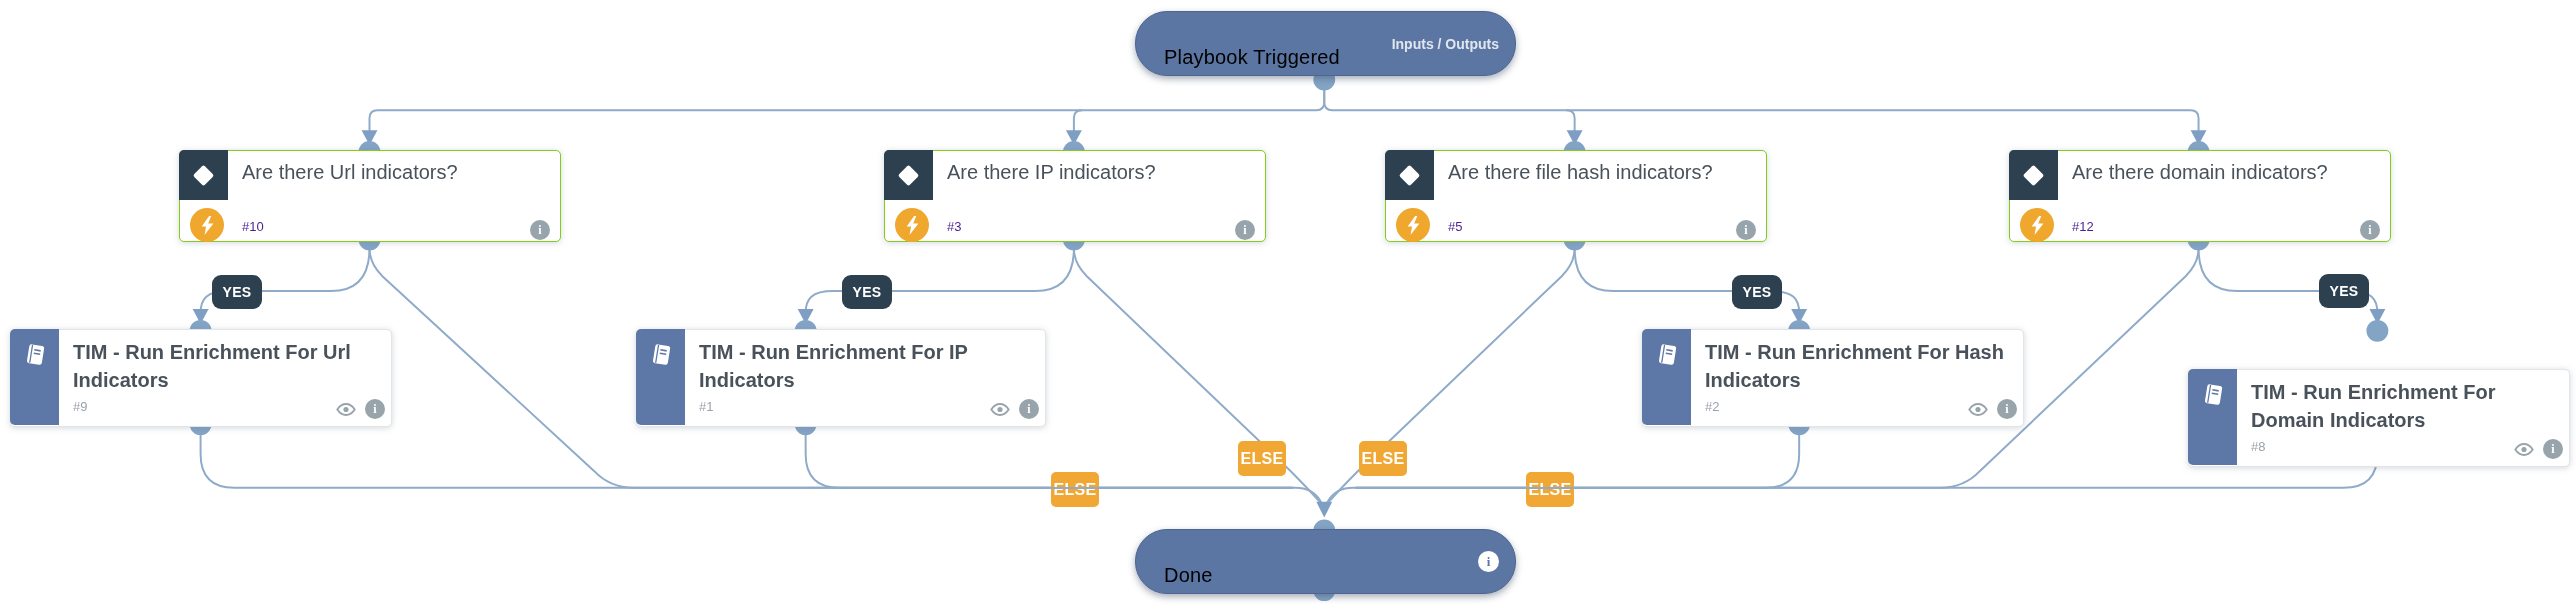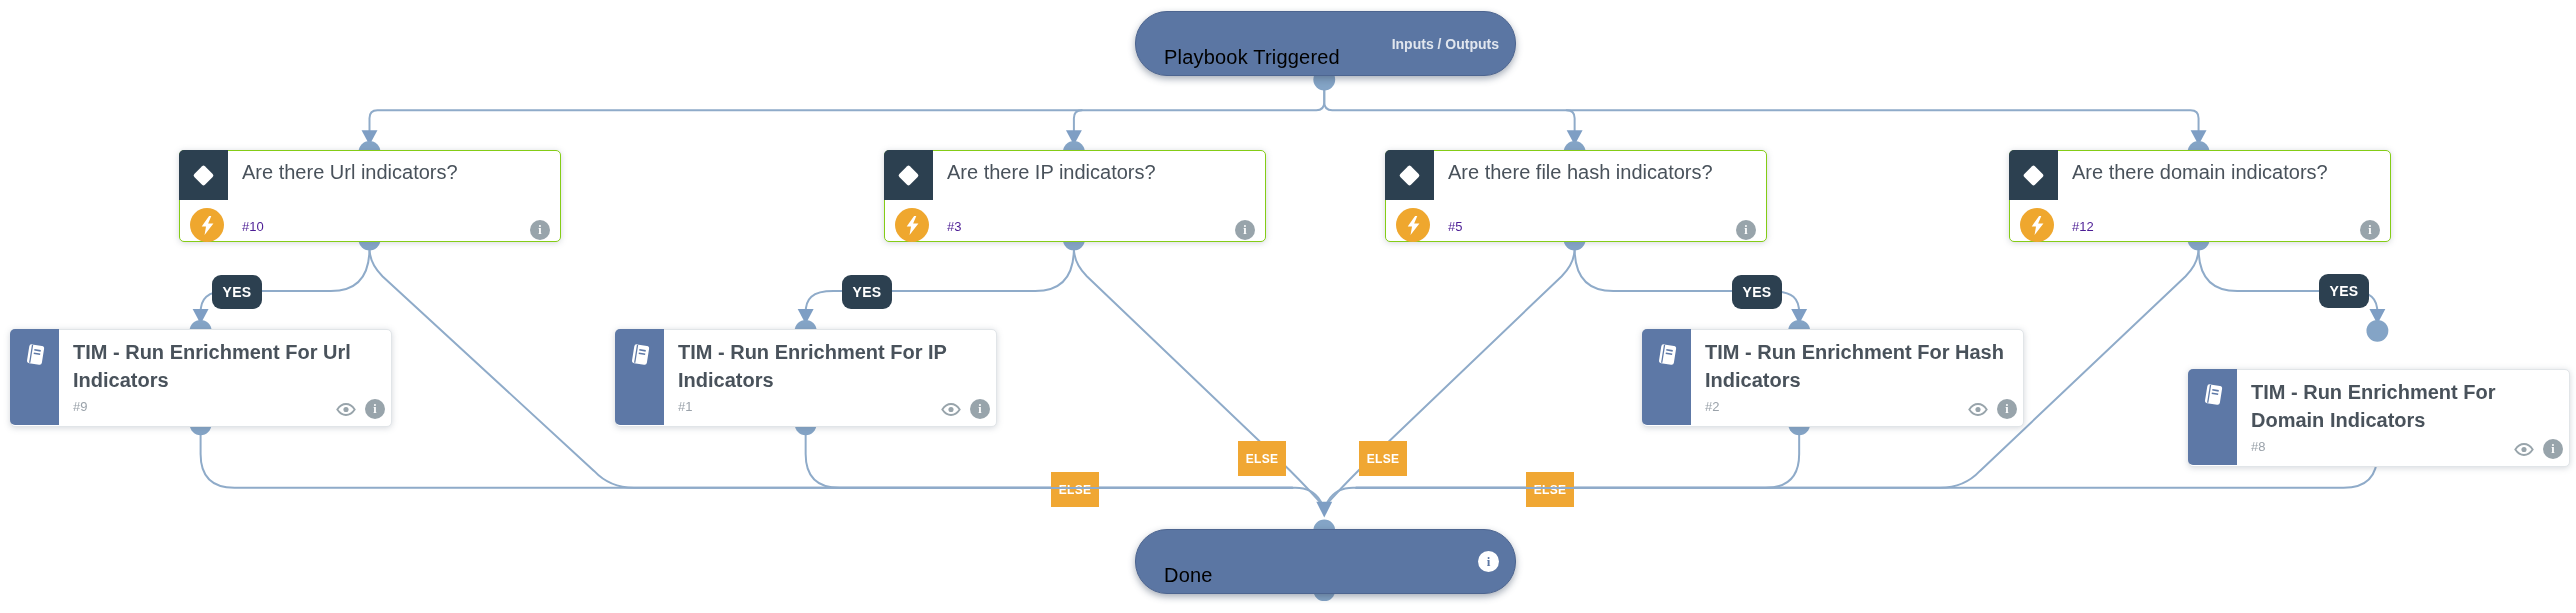--- a/index.html
+++ b/index.html
@@ -38,22 +38,22 @@
              border-radius:5px 0 0 5px;display:flex;justify-content:center;}
   .task-title{position:absolute;left:62px;top:8px;width:306px;font-size:20px;line-height:28px;color:#49525b;font-weight:bold;}
   .task-id{position:absolute;left:62px;top:69px;font-size:13px;color:#9aa2aa;}
   .eye-wrap{position:absolute;right:34px;top:72px;cursor:pointer;}
   .task .info-badge{top:69px;right:6px;}
 
   
   .yes-badge{position:absolute;width:50px;height:34px;background:#2c4050;border-radius:9px;
              color:#ffffff;font-size:14px;font-weight:700;display:flex;align-items:center;
              justify-content:center;z-index:5;letter-spacing:0.3px;}
-  .else-badge{position:absolute;width:48px;height:35px;background:#f0a733;border-radius:0;
-              color:#ffffff;font-size:12px;font-weight:600;display:flex;align-items:center;
+  .else-badge{position:absolute;width:48px;height:35px;background:#f0a733;border-radius:5px;
+              color:#ffffff;font-size:16px;font-weight:600;display:flex;align-items:center;
               justify-content:center;letter-spacing:0.3px;}
   .else-top{z-index:5;}
   .else-under{z-index:2;}
   .line-overlay{position:absolute;height:2px;background:#8fabc9;z-index:3;}
 </style>
 </head>
 <body>
 
 <div class="canvas">
 
@@ -191,21 +191,21 @@
     <span class="task-id">#9</span>
     <span class="eye-wrap">
       <svg width="22" height="15" viewBox="0 0 24 15">
           <path d="M12 1.5 C6.5 1.5 2.5 7.5 2.5 7.5 S6.5 13.5 12 13.5 21.5 7.5 21.5 7.5 17.5 1.5 12 1.5 Z" fill="none" stroke="#98a4ab" stroke-width="2"></path>
           <circle cx="12" cy="7.5" r="2.8" fill="#98a4ab"></circle>
         </svg>
     </span>
     <div class="info-badge">i</div>
   </div>
 
-  <div class="task" style="left:615px;">
+  <div class="task" style="left:636px;padding-left:28px;">
     <div class="task-side">
       <svg width="30" height="34" viewBox="0 0 30 34" style="margin-top:11px;">
         <g transform="rotate(9 15 15)">
           <rect x="8" y="5" width="15" height="19" rx="2.5" fill="#fff"></rect>
           <line x1="11" y1="5.5" x2="11" y2="23.5" stroke="#5d78a6" stroke-width="1.3"></line>
           <line x1="13.5" y1="10" x2="20" y2="10" stroke="#5d78a6" stroke-width="1.6"></line>
           <line x1="13.5" y1="13.5" x2="20" y2="13.5" stroke="#5d78a6" stroke-width="1.6"></line>
         </g>
       </svg>
     </div>

